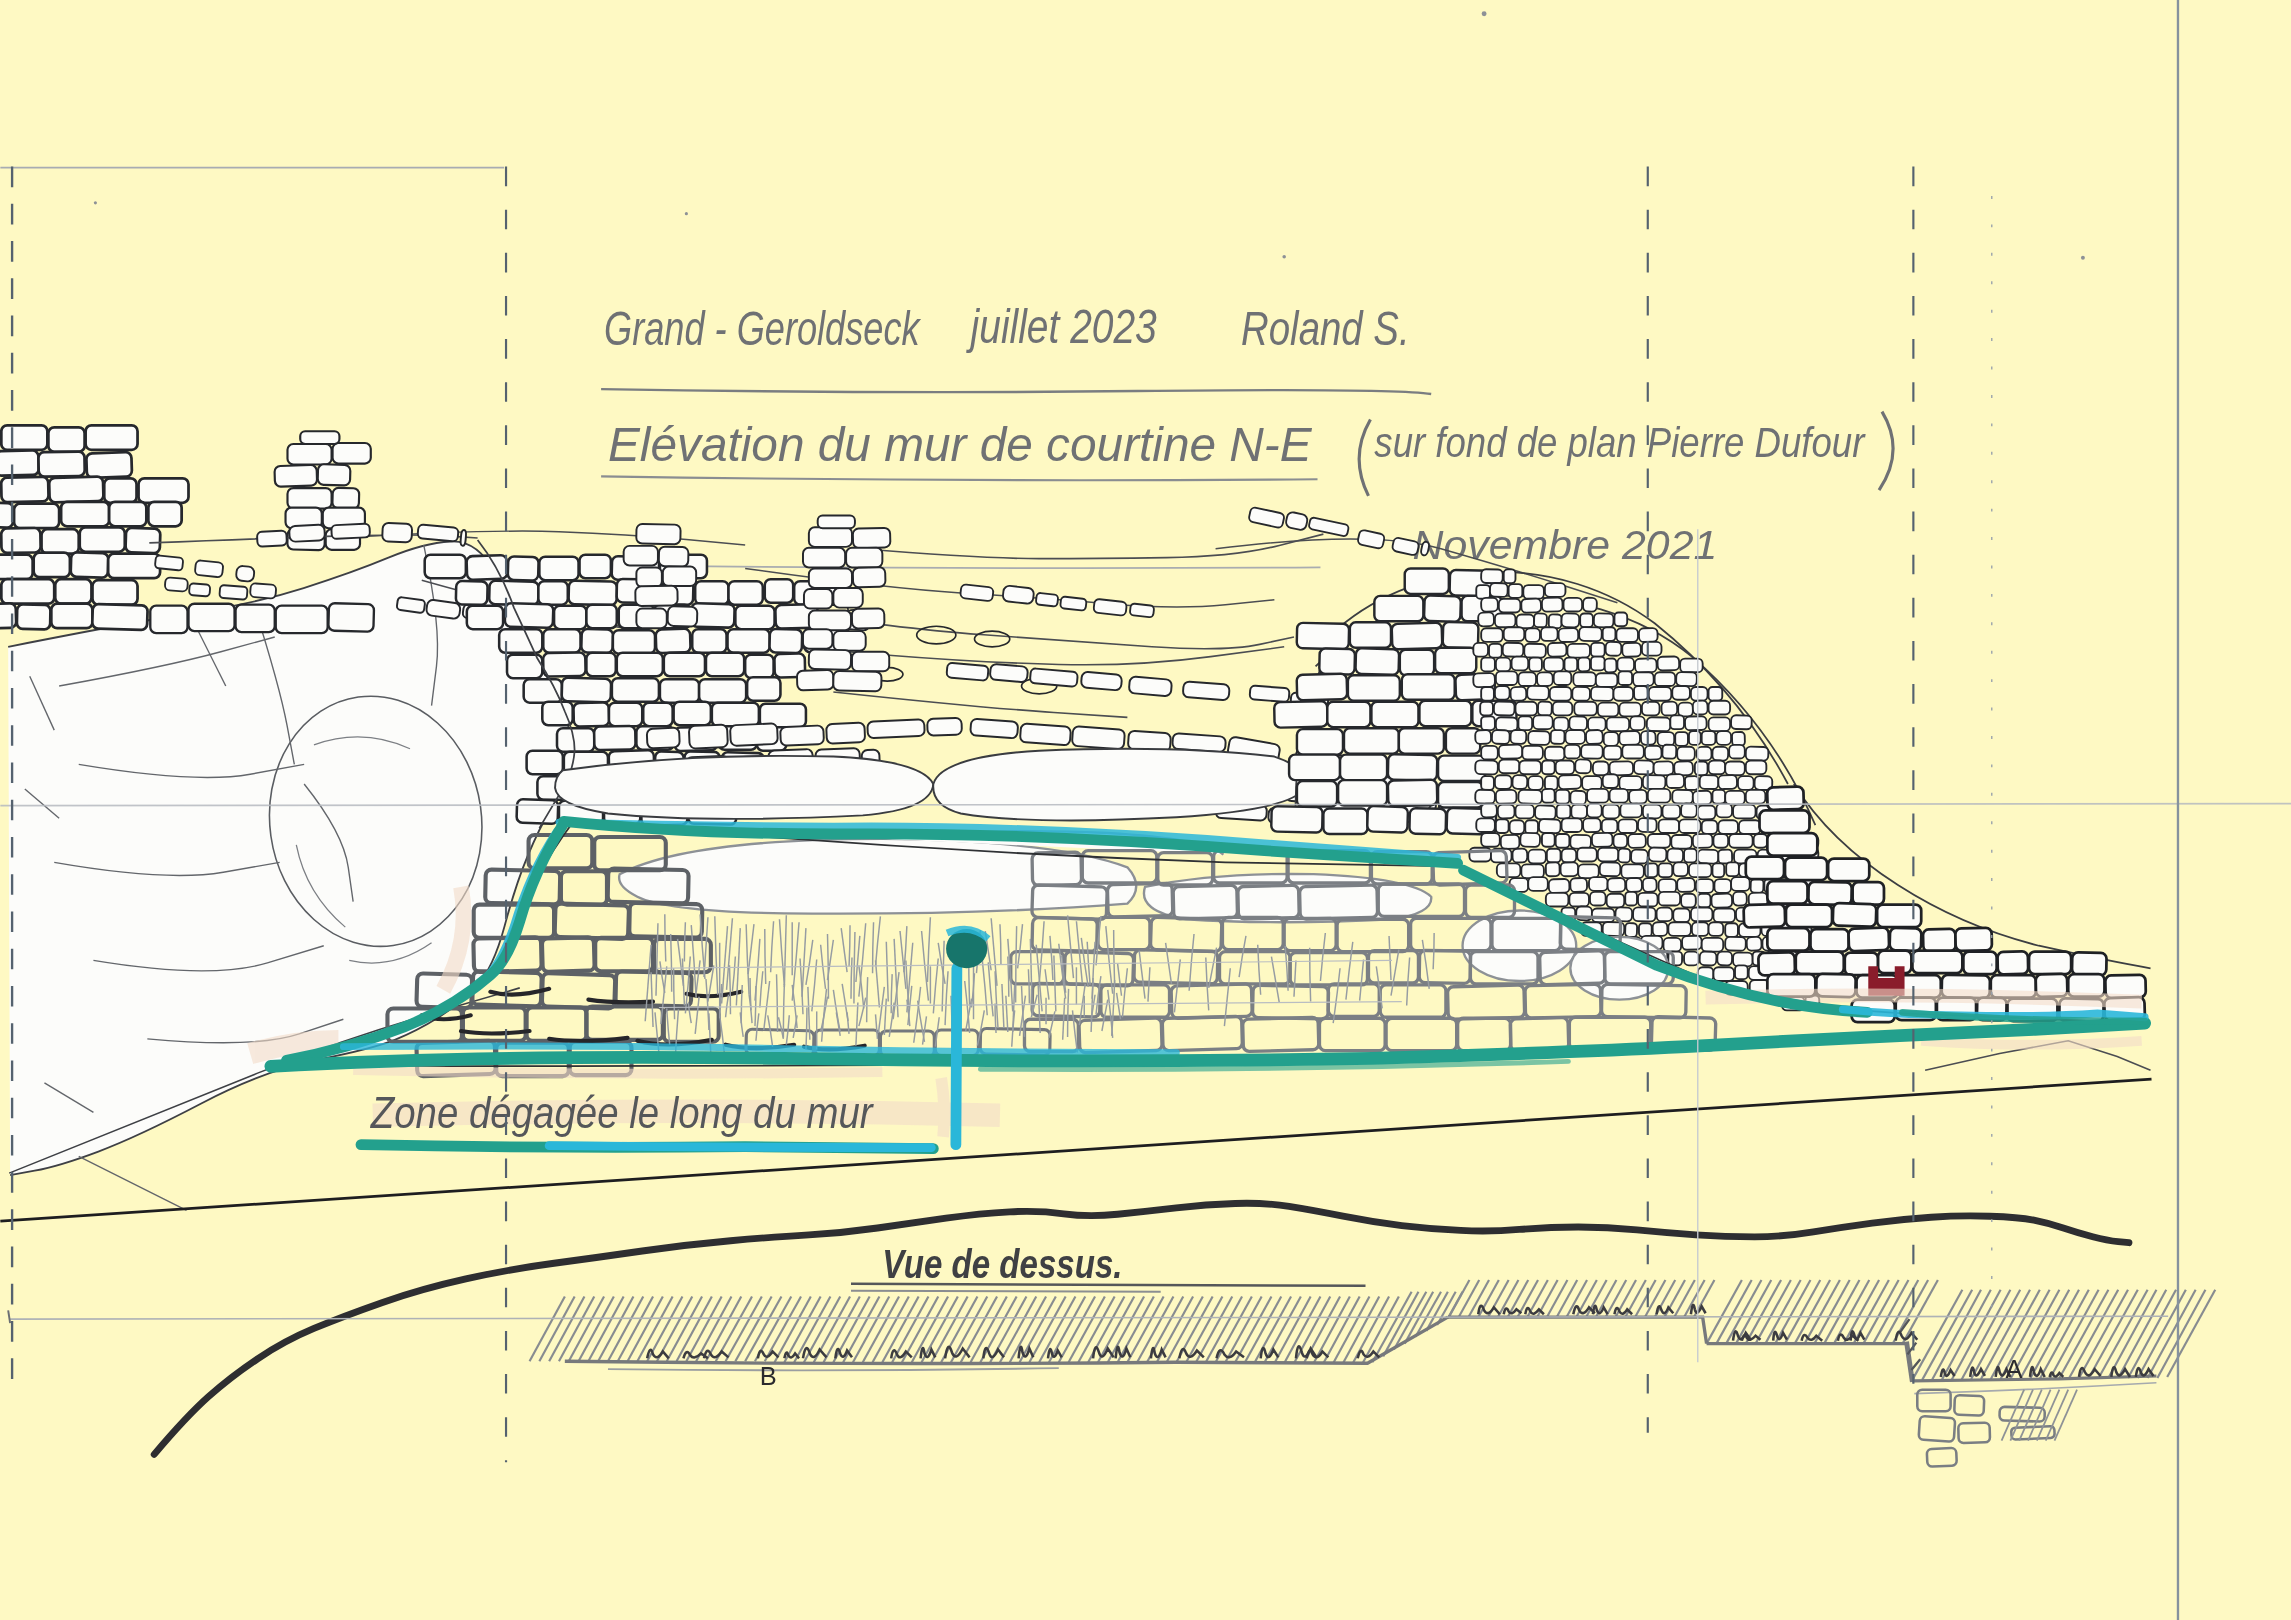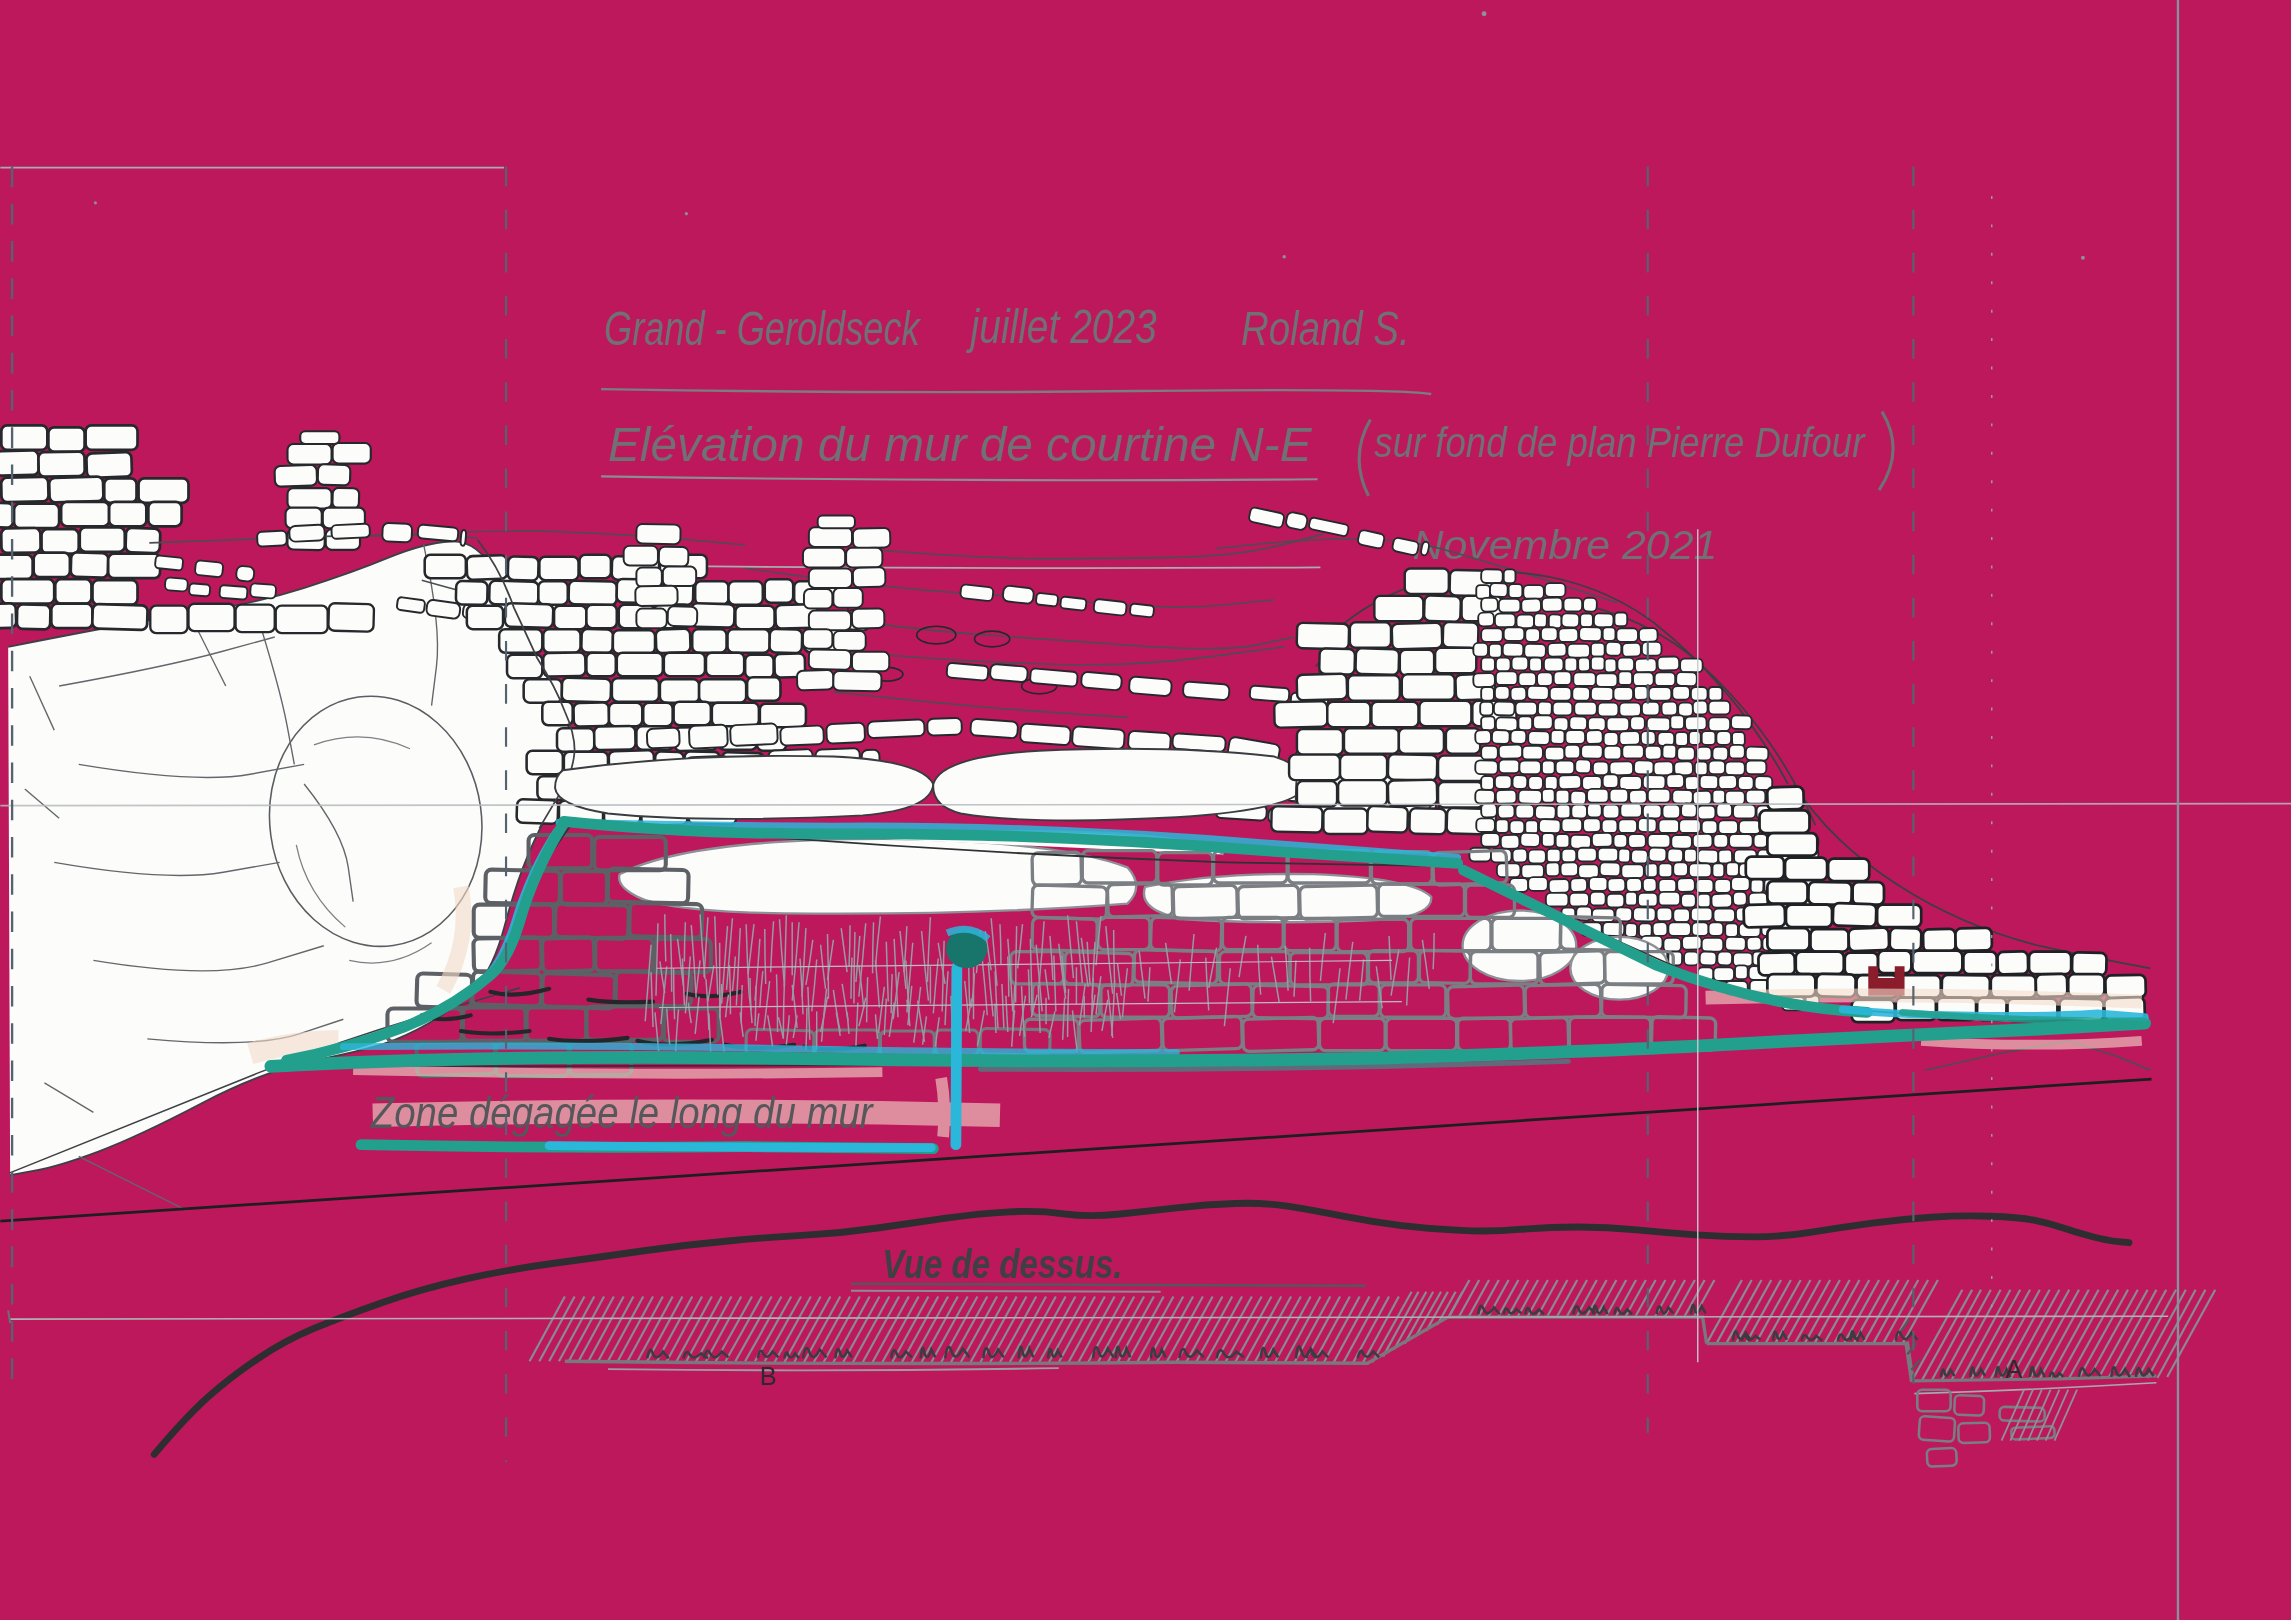--- a/index.html
+++ b/index.html
@@ -1,16 +1,16 @@
 <!DOCTYPE html>
 <html><head>
 <meta charset="utf-8">
 <style>
 html,body{margin:0;padding:0;background:#fff;}
-#page{width:2292px;height:1620px;background:#be185d;position:relative;overflow:hidden;}
+#page{width:2292px;height:1620px;background:#fef9c3;position:relative;overflow:hidden;}
 </style>
 </head>
 <body>
 
 <div id="page">
 <svg width="2292" height="1620" viewBox="0 0 2338 1653">
 
 <text x="616" y="352" textLength="322" lengthAdjust="spacingAndGlyphs" style="font-family:'Liberation Sans',sans-serif;font-style:italic;font-size:50px;font-weight:normal;fill:#6f7174;letter-spacing:0px">Grand - Geroldseck</text>
       <text x="990" y="350" textLength="190" lengthAdjust="spacingAndGlyphs" style="font-family:'Liberation Sans',sans-serif;font-style:italic;font-size:50px;font-weight:normal;fill:#6f7174;letter-spacing:0px">juillet 2023</text>
       <text x="1266" y="352" textLength="172" lengthAdjust="spacingAndGlyphs" style="font-family:'Liberation Sans',sans-serif;font-style:italic;font-size:50px;font-weight:normal;fill:#6f7174;letter-spacing:0px">Roland S.</text>

